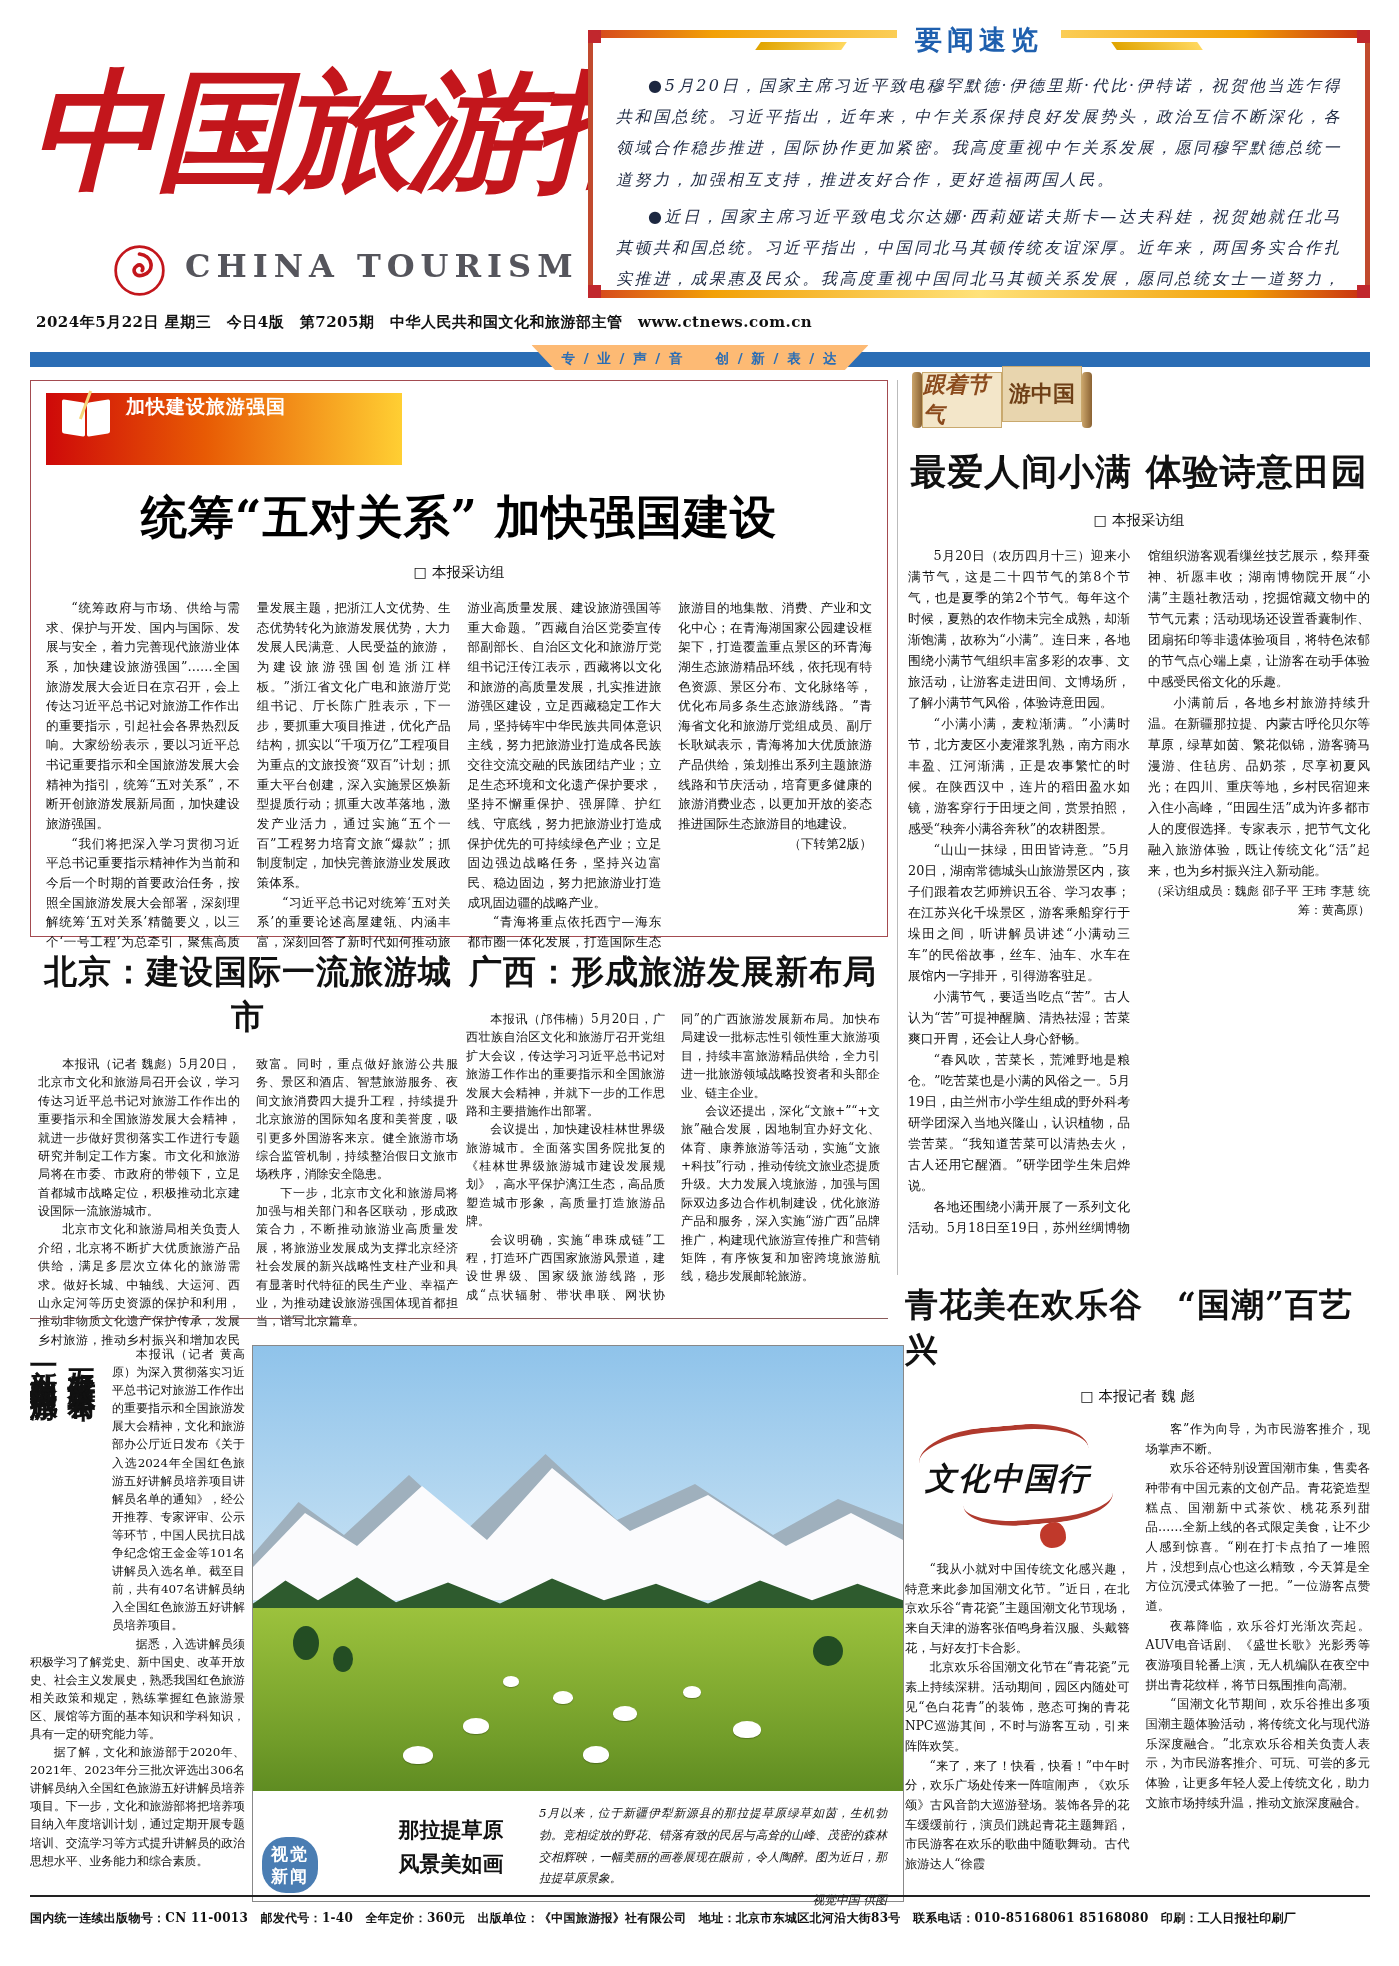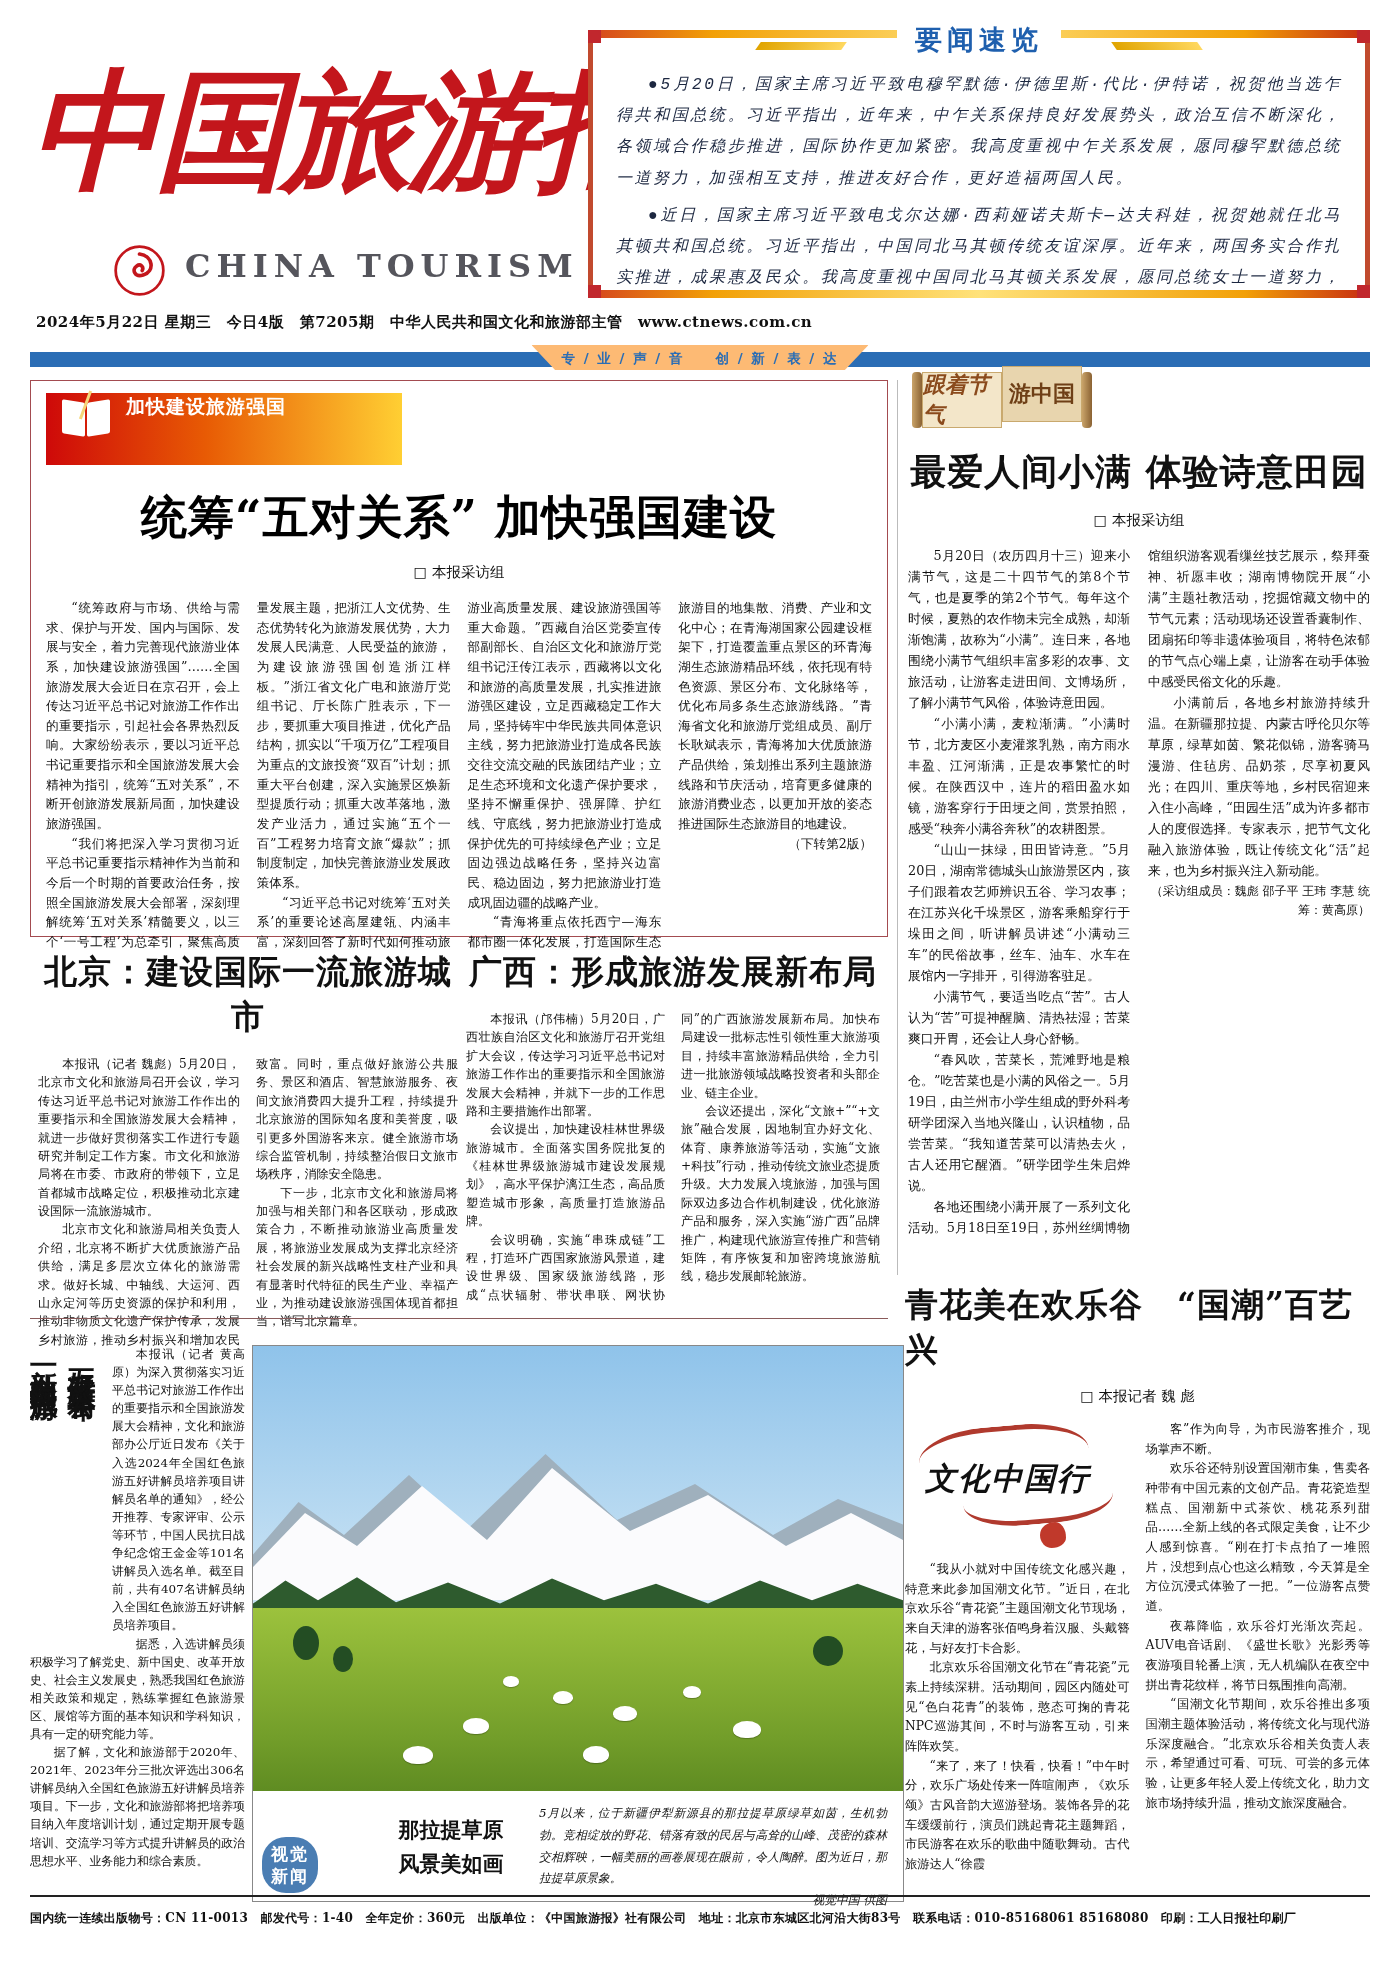--- a/index.html
+++ b/index.html
@@ -6,21 +6,21 @@
   .page{position:relative;width:1399px;height:1966px;background:#fff;margin:0 auto;overflow:hidden;
         font-family:"DejaVu Serif","Liberation Serif",serif;color:#111;}
   
   .mast-title{position:absolute;left:30px;top:18px;width:700px;height:225px;
       font-size:130px;font-weight:bold;font-style:italic;color:#c3161c;letter-spacing:-4px;
       line-height:225px;white-space:nowrap;}
   .phoenix{position:absolute;left:112px;top:243px;width:55px;height:55px;}
   .mast-en{position:absolute;left:185px;top:247px;font-size:32px;font-weight:bold;color:#55555c;letter-spacing:6px;}
   .dateline{position:absolute;left:36px;top:313px;font-size:15px;font-weight:bold;color:#111;letter-spacing:.5px;}
   
-  .brief{position:absolute;left:588px;top:30px;width:782px;height:268px;background:#fff;font-family:Liberation Mono, monospace;}
+  .brief{position:absolute;left:588px;top:30px;width:782px;height:268px;background:#fff;}
   .brief .bar-top,.brief .bar-bottom{position:absolute;left:0;right:0;height:8px;
       background:linear-gradient(90deg,#d4431f,#f2a007 16%,#ffe27a 50%,#f2a007 84%,#c62b12);}
   .brief .bar-top{top:0}.brief .bar-bottom{bottom:0}
   .brief .bar-left,.brief .bar-right{position:absolute;top:0;bottom:0;width:5px;background:#c14a2e;}
   .brief .bar-left{left:0}.brief .bar-right{right:0}
   .brief .corner{position:absolute;width:13px;height:13px;background:#c1272d;}
   .c-tl{left:0;top:0}.c-tr{right:0;top:0}.c-bl{left:0;bottom:0}.c-br{right:0;bottom:0}
   .brief-title{position:absolute;top:-8px;left:50%;transform:translateX(-50%);background:#fff;
       padding:0 18px;font-size:27px;font-weight:bold;color:#1e5fae;letter-spacing:5px;white-space:nowrap;}
   .swoosh{position:absolute;top:12px;width:86px;height:8px;
@@ -287,21 +287,21 @@
             <p class="para">“我从小就对中国传统文化感兴趣，特意来此参加国潮文化节。”近日，在北京欢乐谷“青花瓷”主题国潮文化节现场，来自天津的游客张佰鸣身着汉服、头戴簪花，与好友打卡合影。</p>
             <p class="para">北京欢乐谷国潮文化节在“青花瓷”元素上持续深耕。活动期间，园区内随处可见“色白花青”的装饰，憨态可掬的青花NPC巡游其间，不时与游客互动，引来阵阵欢笑。</p>
             <p class="para">“来了，来了！快看，快看！”中午时分，欢乐广场处传来一阵喧闹声，《欢乐颂》古风音韵大巡游登场。装饰各异的花车缓缓前行，演员们跳起青花主题舞蹈，市民游客在欢乐的歌曲中随歌舞动。古代旅游达人“徐霞</p>
           </div>
       </div>
       <div class="qh-col">
         <div>
             <p class="para">客”作为向导，为市民游客推介，现场掌声不断。</p>
             <p class="para">欢乐谷还特别设置国潮市集，售卖各种带有中国元素的文创产品。青花瓷造型糕点、国潮新中式茶饮、桃花系列甜品……全新上线的各式限定美食，让不少人感到惊喜。“刚在打卡点拍了一堆照片，没想到点心也这么精致，今天算是全方位沉浸式体验了一把。”一位游客点赞道。</p>
             <p class="para">夜幕降临，欢乐谷灯光渐次亮起。AUV电音话剧、《盛世长歌》光影秀等夜游项目轮番上演，无人机编队在夜空中拼出青花纹样，将节日氛围推向高潮。</p>
-            <p class="para">“国潮文化节期间，欢乐谷推出多项国潮主题体验活动，将传统文化与现代游乐深度融合。”北京欢乐谷相关负责人表示，希望通过可看、可玩、可尝的多元体验，让更多年轻人爱上传统文化，助力文旅市场持续升温，推动文旅深度融合。</p>
+            <p class="para">“国潮文化节期间，欢乐谷推出多项国潮主题体验活动，将传统文化与现代游乐深度融合。”北京欢乐谷相关负责人表示，为市民游客推介、可玩、可尝的多元体验，让更多年轻人爱上传统文化，助力文旅市场持续升温，推动文旅深度融合。</p>
           </div>
       </div>
     </div>
   </div>
 
   <div class="footer-rule"></div>
   <div class="footer">国内统一连续出版物号：CN 11-0013　邮发代号：1-40　全年定价：360元　出版单位：《中国旅游报》社有限公司　地址：北京市东城区北河沿大街83号　联系电话：010-85168061 85168080　印刷：工人日报社印刷厂</div>
 
 </div>
 

